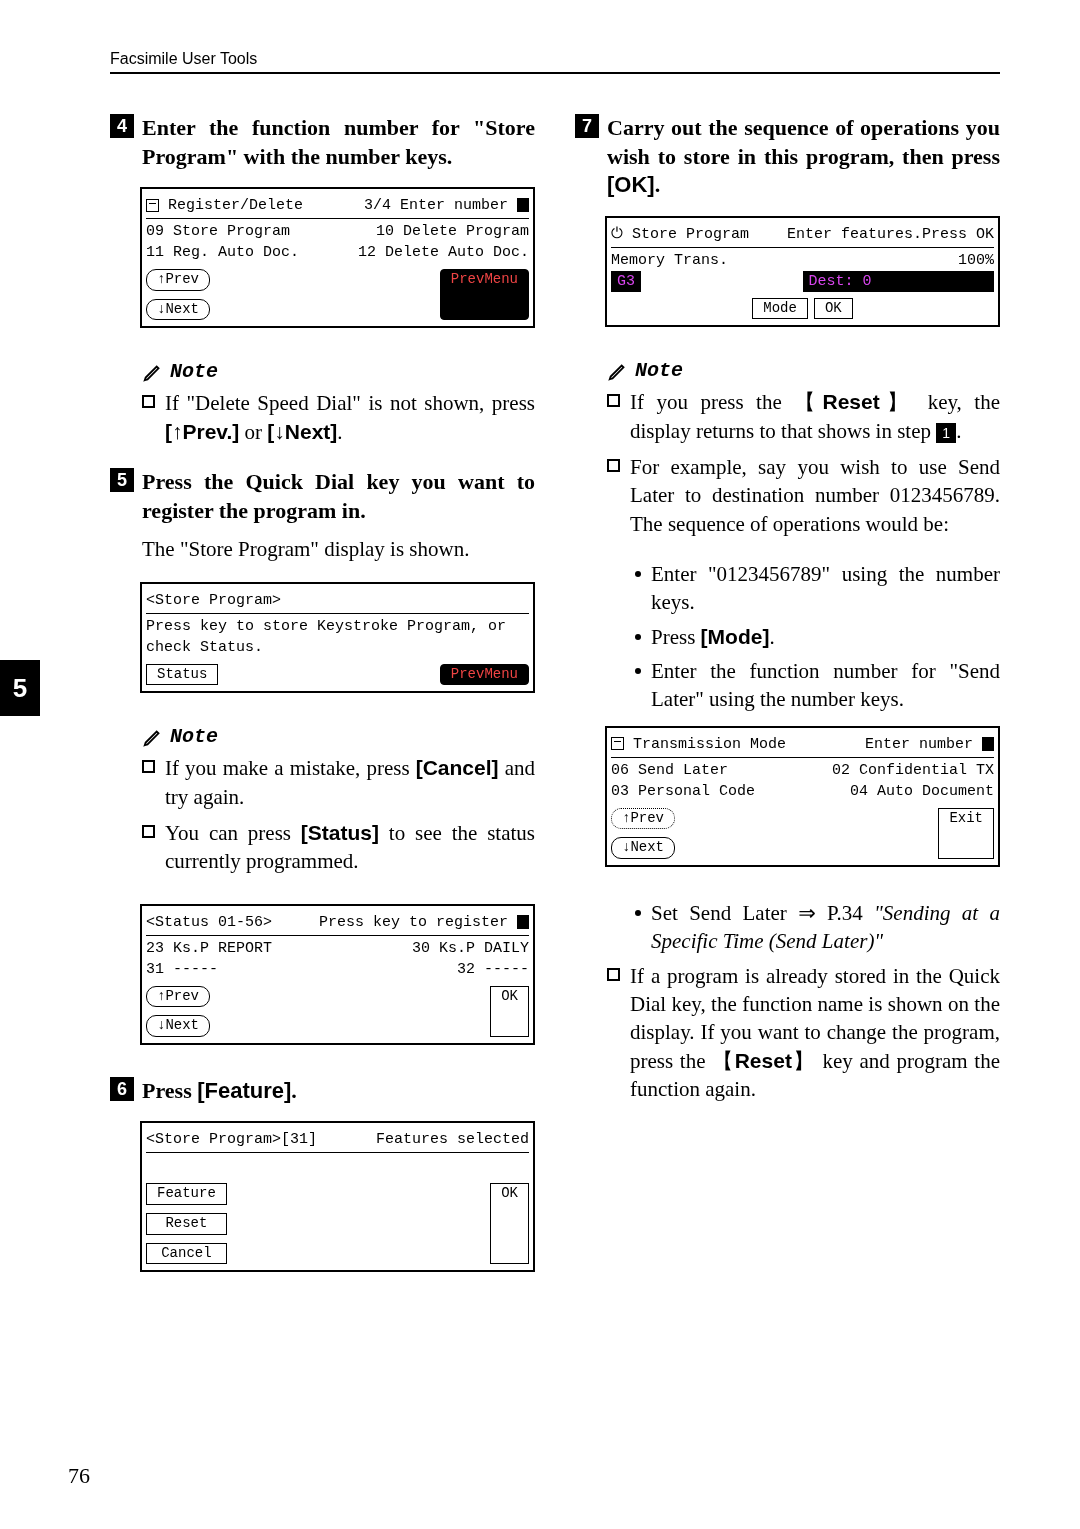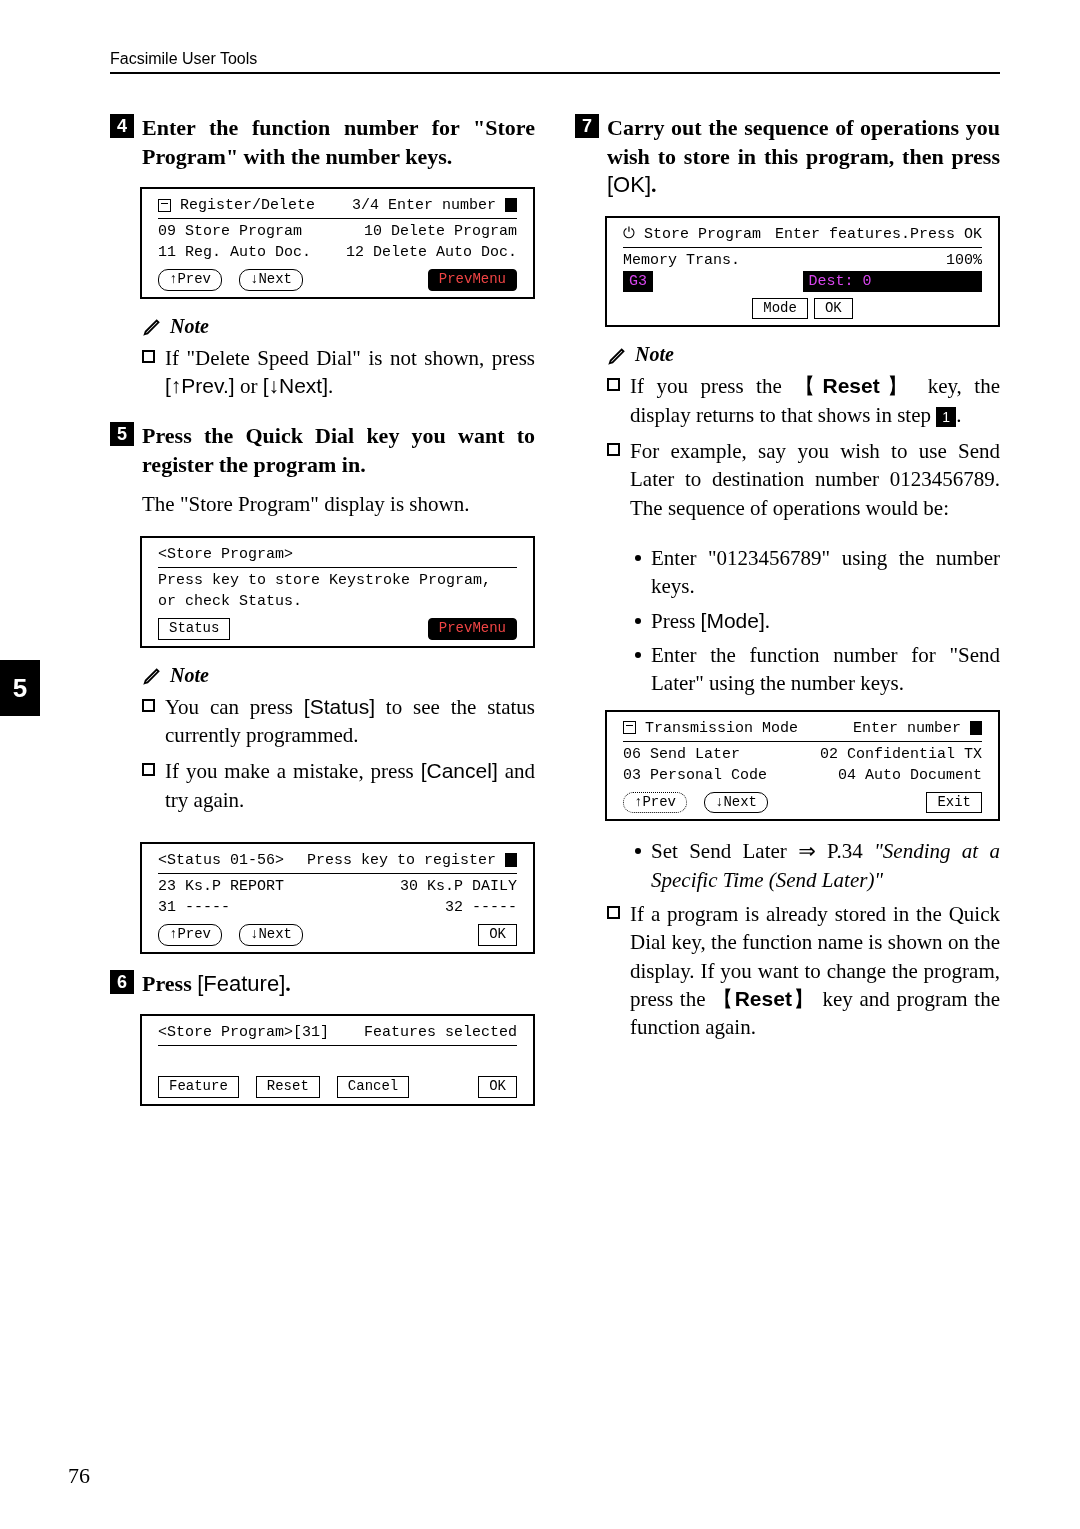--- a/index.html
+++ b/index.html
@@ -55,24 +55,24 @@
   }
   .step-text {
     font-family: "Times New Roman", serif;
     font-weight: bold;
     font-size: 22px;
     line-height: 1.3;
     text-align: justify;
   }
   .lcd {
     border: 2px solid #000;
-    padding: 6px 16px;
+    padding: 6px 4px;
     font-family: "Courier New", monospace;
     font-size: 15px;
-    margin: 6px 0 16px 30px;
+    margin: 6px 0 32px 30px;
     line-height: 1.4;
   }
   .lcd .divider {
     border-top: 1.5px solid #000;
     margin: 2px 0;
   }
   .lcd-row { display: flex; justify-content: space-between; }
   .lcd-btn {
     display: inline-block;
     border: 1.5px solid #000;
@@ -92,26 +92,26 @@
   }
   .lcd-btn.dotted {
     border-style: dotted;
     border-radius: 10px;
   }
   .lcd-bottom {
     display: flex;
     justify-content: space-between;
     margin-top: 6px;
   }
-  .lcd-bottom .group { display:flex; gap:17px; }
+  .lcd-bottom .group { display:flex; gap:8px;flex-direction:column; }
   .note-head {
     display: flex;
     align-items: center;
     gap: 6px;
-    font-family: Liberation Serif, serif;
+    font-family: Liberation Mono, monospace;
     font-weight: bold;
     font-style: italic;
     font-size: 20px;
     margin-left: 32px;
     margin-bottom: 6px;
   }
   .note-head svg { width: 22px; height: 22px; }
   .note-list {
     margin-left: 32px;
     margin-bottom: 14px;
@@ -150,21 +150,21 @@
   }
   .body-text {
     font-size: 21px;
     line-height: 1.35;
     text-align: justify;
     margin-left: 32px;
     margin-bottom: 12px;
   }
   .keycap {
     font-family: Arial, sans-serif;
-    font-weight: normal;
+    font-weight: bold;
   }
   .reset-key {
     font-family: Arial, sans-serif;
     font-weight: bold;
   }
   .reset-key::before { content: "【"; font-weight: normal; }
   .reset-key::after { content: "】"; font-weight: normal; }
   .side-tab {
     position: absolute;
     left: 0;
@@ -288,25 +288,25 @@
 
       <div class="note-head">
         <svg viewBox="0 0 24 24">
             <path d="M3 21l3-1 12-12-2-2L4 18l-1 3z" fill="none" stroke="#000" stroke-width="2"></path>
           </svg>
         <span>Note</span>
       </div>
       <div class="note-list">
         <div class="note-item">
           <span class="sq"></span>
+          <span><span>If you make a mistake, press </span><span class="keycap">[Cancel]</span><span> and try again.</span></span>
+        </div>
+        <div class="note-item">
+          <span class="sq"></span>
           <span><span>You can press </span><span class="keycap">[Status]</span><span> to see the status currently programmed.</span></span>
-        </div>
-        <div class="note-item">
-          <span class="sq"></span>
-          <span><span>If you make a mistake, press </span><span class="keycap">[Cancel]</span><span> and try again.</span></span>
         </div>
       </div>
 
       <div class="lcd">
         <div class="lcd-row">
           <span>&lt;Status 01-56&gt;</span>
           <span><span>Press key to register</span> <span class="cursor-blk"></span></span>
         </div>
         <div class="divider"></div>
         <div class="lcd-row">

